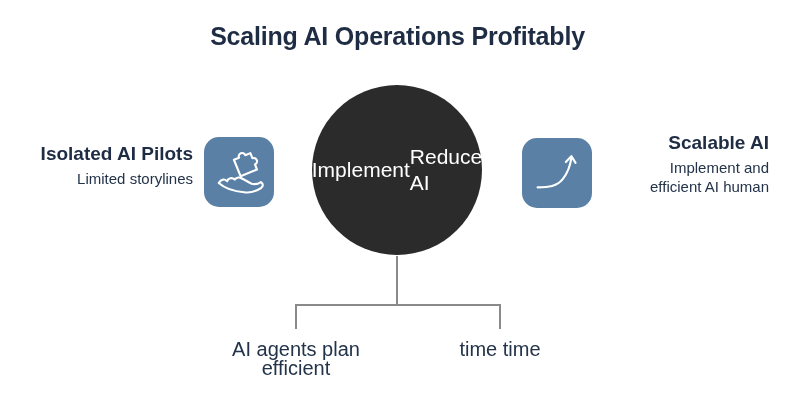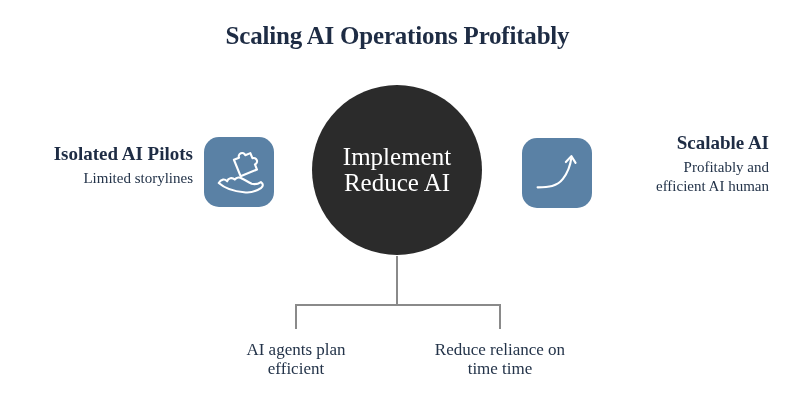--- a/index.html
+++ b/index.html
@@ -16,44 +16,43 @@
   html, body {
     background: var(--page-background);
     font-family: "Liberation Sans", "DejaVu Sans", sans-serif;
   }
   .canvas {
     position: relative;
     width: 795px;
     height: 415px;
     background: var(--page-background);
     overflow: hidden;
-    font-family: Liberation Serif, serif;
   }
   .diagram-title {
     position: absolute;
     left: 0; right: 0; top: 22px;
     text-align: center;
     font-size: 25px;
     font-weight: 700;
     letter-spacing: -0.2px;
     color: var(--title-text);
   }
   
   .center-node {
     position: absolute;
     left: 312px; top: 85px;
     width: 170px; height: 170px;
     border-radius: 50%;
     background: var(--circle-background);
     display: flex;
-    flex-direction: column;
+    flex-direction: row;
     align-items: center;
     justify-content: center;
     color: var(--circle-text);
-    font-size: 25px;
+    font-size: 21px;
     font-weight: 400;
     line-height: 26px;
   }
   
   .icon-box {
     position: absolute;
     width: 70px; height: 70px;
     border-radius: 15px;
     background: var(--icon-background);
     display: flex;
@@ -87,21 +86,21 @@
   .connector.stem       { left: 396px; top: 256px; width: 2px;   height: 49px; }
   .connector.horizontal { left: 295px; top: 304px; width: 206px; height: 2px; }
   .connector.drop-left  { left: 295px; top: 304px; width: 2px;   height: 25px; }
   .connector.drop-right { left: 499px; top: 304px; width: 2px;   height: 25px; }
   
   .outcome {
     position: absolute;
     top: 340px;
     width: 160px;
     text-align: center;
-    font-size: 17px;
+    font-size: 20px;
     line-height: 19px;
     color: var(--body-text);
   }
   .outcome.first  { left: 216px; }
   .outcome.second { left: 420px; }
 </style>
 </head>
 <body>
 
 <div class="canvas">
@@ -136,32 +135,31 @@
         <path d="M42.5 19 L49 12 L54 20"></path>
       </svg>
     </span>
   </div>
 
   <div class="side-text right">
     <div class="side-heading">
       <div>Scalable AI</div>
     </div>
     <div class="side-sub">
-      <div>Profitably and</div>
+      <div>Implement and</div>
       <div>efficient AI human</div>
     </div>
   </div>
 
   <div class="connector stem"></div>
   <div class="connector horizontal"></div>
   <div class="connector drop-left"></div>
   <div class="connector drop-right"></div>
 
   <div class="outcome first">
     <div>AI agents plan</div>
     <div>efficient</div>
   </div>
   <div class="outcome second">
-    <div>Reduce reliance on</div>
     <div>time time</div>
   </div>
 
 </div>
 
 </body></html>

